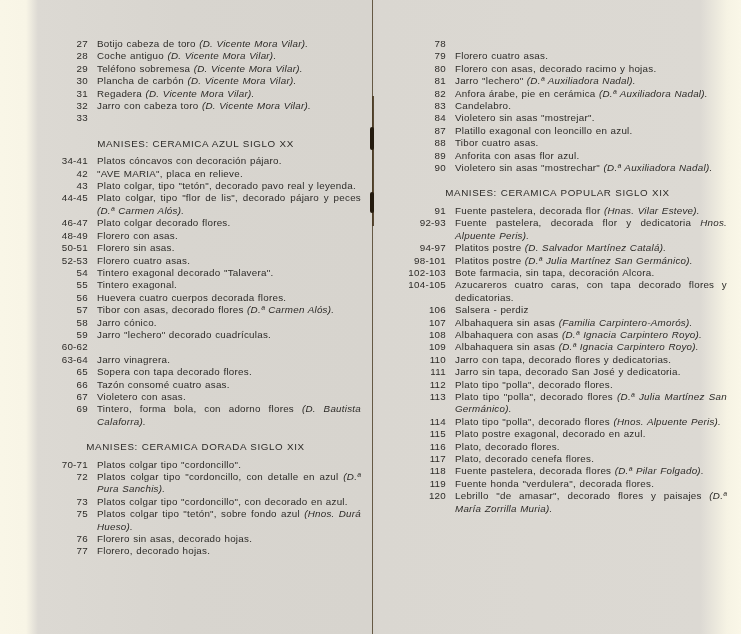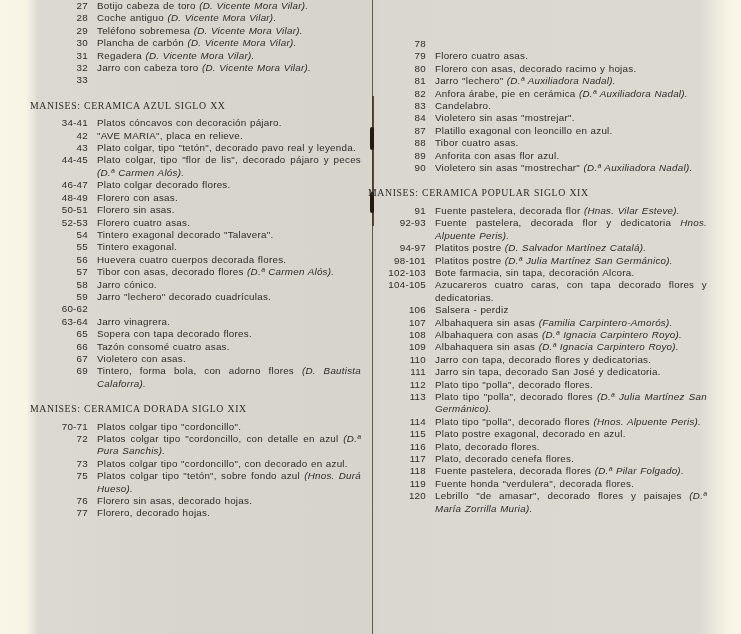--- a/index.html
+++ b/index.html
@@ -22,25 +22,25 @@
     position:absolute;left:372px;top:96px;height:130px;width:2px;opacity:.9;
   }
   .blob{position:absolute;width:4px;border-radius:2px;}
   .blob.b1{left:370px;top:127px;height:23px;}
   .blob.b2{left:370px;top:192px;height:21px;}
   .col{
     position:absolute;top:0;box-sizing:border-box;
     color:#2d2b28;font-size:9.8px;line-height:12.4px;
     letter-spacing:.25px;word-spacing:.5px;
   }
-  .col-left{left:30px;width:331px;}
-  .col-right{left:368px;width:339px;padding-top:38px;}
+  .col-left{left:30px;width:331px;padding-top:38px;}
+  .col-right{left:388px;width:339px;padding-top:38px;}
   .sec-header{
-    text-align:left;letter-spacing:.6px;
-    margin:13px 0 5px 0;white-space:nowrap;font-family:Liberation Serif, serif;
+    text-align:center;letter-spacing:.6px;
+    margin:13px 0 5px 0;white-space:nowrap;
   }
   .row{display:flex;align-items:flex-start;}
   .num{
     flex:0 0 58px;text-align:right;padding-right:9px;box-sizing:content-box;
   }
   .txt{flex:1 1 auto;text-align:justify;}
   .donor{font-style:italic;}
 </style>
 </head>
 <body>

